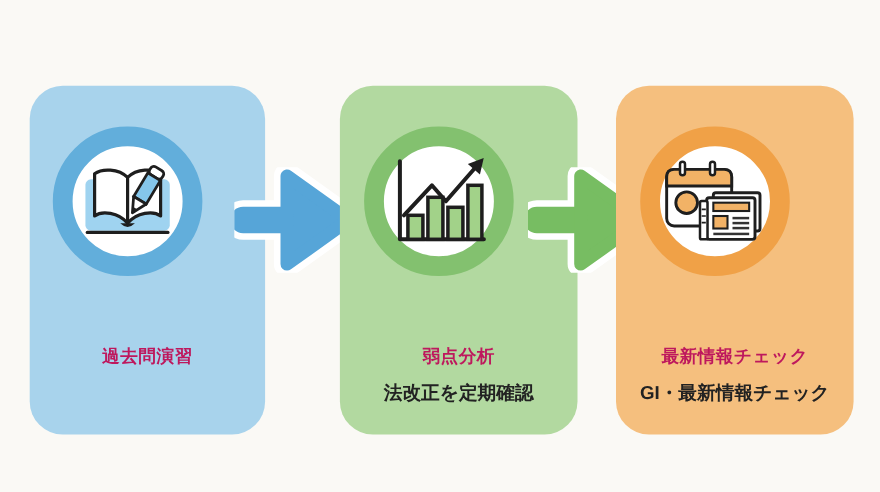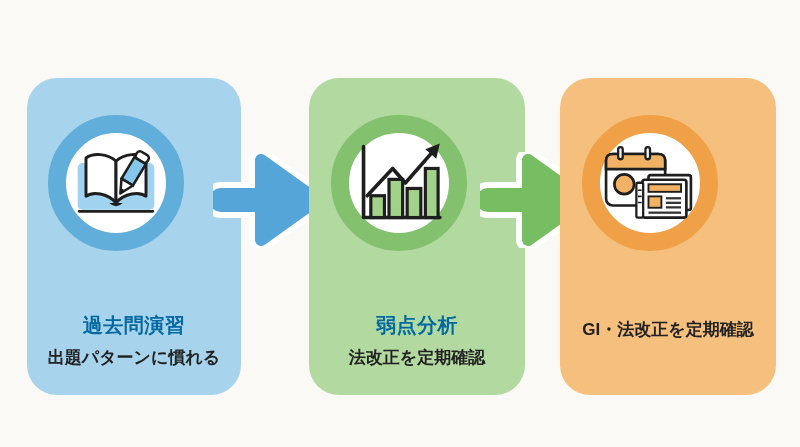--- a/index.html
+++ b/index.html
@@ -31,24 +31,24 @@
     border-radius:50%;
     display:flex; align-items:center; justify-content:center;
   }
   .circle svg { display:block; }
   .text {
     position:absolute;
     top:233px; left:0; right:0;
     text-align:center;
   }
   .title {
-    font-size:20px;
+    font-size:16px;
     font-weight:700;
     letter-spacing:0.5px;
-    color:#0369a1;
+    color:#be185d;
     line-height:28px;
   }
   .subtitle {
     margin-top:8px;
     font-size:17px;
     font-weight:600;
     color:#222;
     line-height:21px;
   }
   .arrow {
@@ -77,21 +77,20 @@
         <g transform="translate(92,16) rotate(31)">
           <rect x="-8" y="-4" width="16" height="10" rx="4" style="fill:#fff" class="ink-stroke" stroke-width="3"></rect>
           <rect x="-8" y="6" width="16" height="30" class="accent-fill ink-stroke" style="fill:var(--accent)" stroke-width="3"></rect>
           <path d="M-8,36 L8,36 L0,52 Z" style="fill:#fff" class="ink-stroke" stroke-width="3" stroke-linejoin="round"></path>
           <path d="M-2.5,46 L2.5,46 L0,52 Z" fill="#1E1E1E"></path>
         </g>
       </svg>
     </div>
     <div class="text">
       <div class="title">過去問演習</div>
-      <div class="subtitle">出題パターンに慣れる</div>
     </div>
   </div>
 
   <svg class="arrow arrow-1" viewBox="0 0 112 96" style="--arrow: #56A5D8;">
     <path d="M8,48 H52" stroke="#fff" stroke-width="36" stroke-linecap="round"></path>
     <polygon points="48,8 48,88 104,48" fill="#fff" stroke="#fff" stroke-width="24" stroke-linejoin="round"></polygon>
     <path d="M8,48 H52" style="stroke:var(--arrow)" stroke-width="24" stroke-linecap="round"></path>
     <polygon points="48,8 48,88 104,48" style="fill:var(--arrow);stroke:var(--arrow)" stroke-width="12" stroke-linejoin="round"></polygon>
   </svg>
 
@@ -138,17 +137,18 @@
           <rect x="64" y="56" width="43" height="10" class="accent-fill ink-stroke" style="fill:var(--accent)" stroke-width="2.5"></rect>
           <rect x="64" y="72" width="17" height="15" class="accent-fill ink-stroke" style="fill:var(--accent)" stroke-width="2.5"></rect>
           <rect x="87" y="73" width="20" height="3" fill="#333"></rect>
           <rect x="87" y="79" width="20" height="3" fill="#333"></rect>
           <rect x="87" y="85" width="20" height="3" fill="#333"></rect>
           <rect x="64" y="92" width="43" height="3" fill="#333"></rect>
         </g>
       </svg>
     </div>
     <div class="text">
-      <div class="subtitle">GI・法改正を定期確認</div>
+      <div class="title">最新情報チェック</div>
+      <div class="subtitle">GI・最新情報チェック</div>
     </div>
   </div>
 
 </div>
 
 </body></html>

